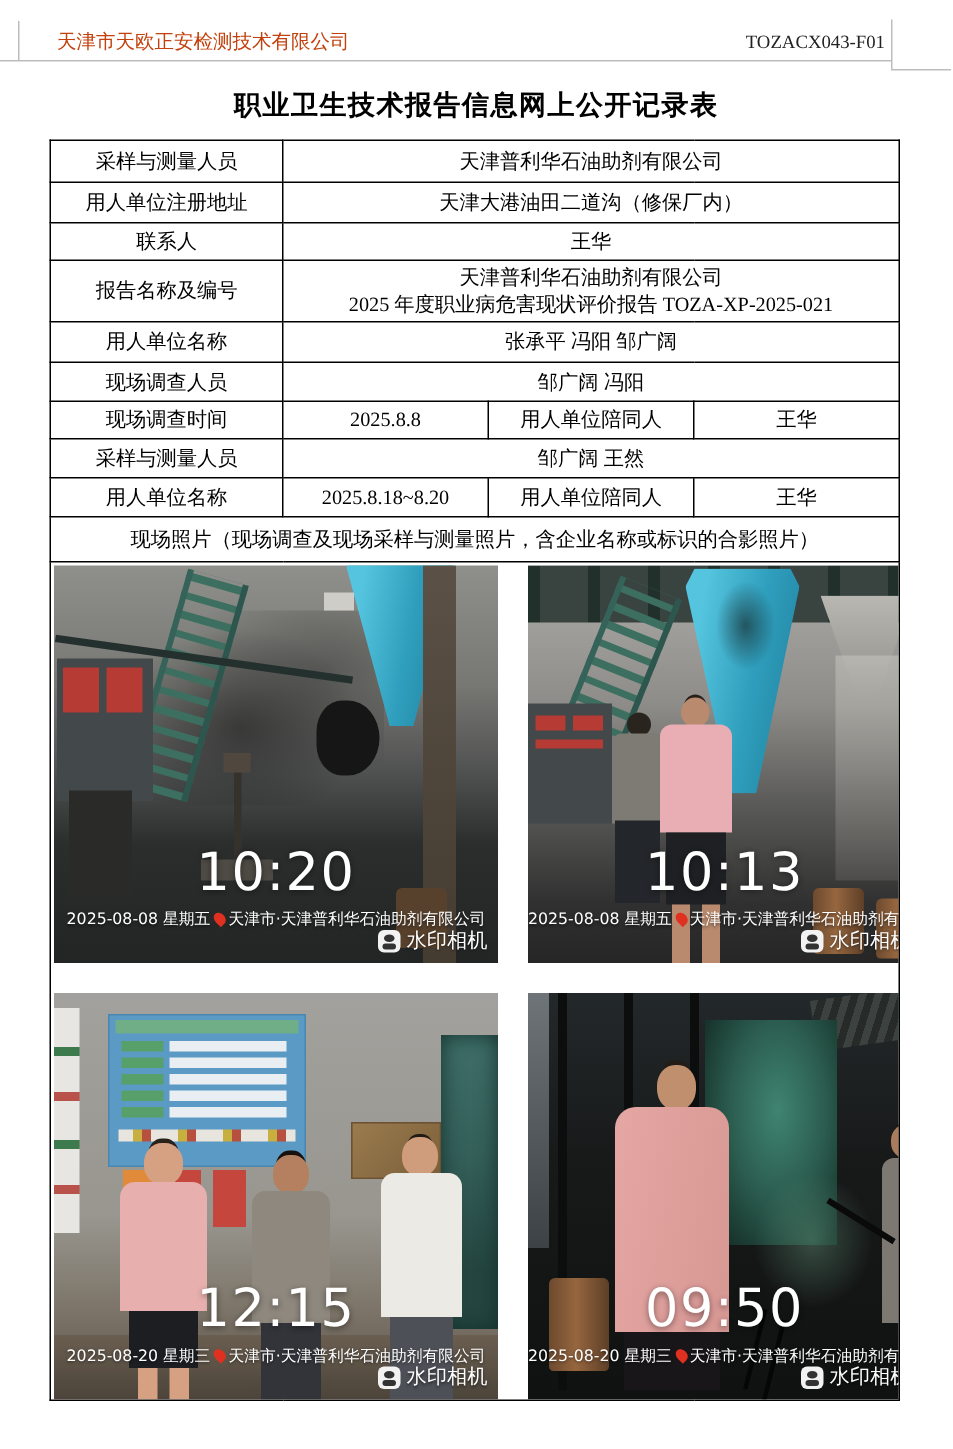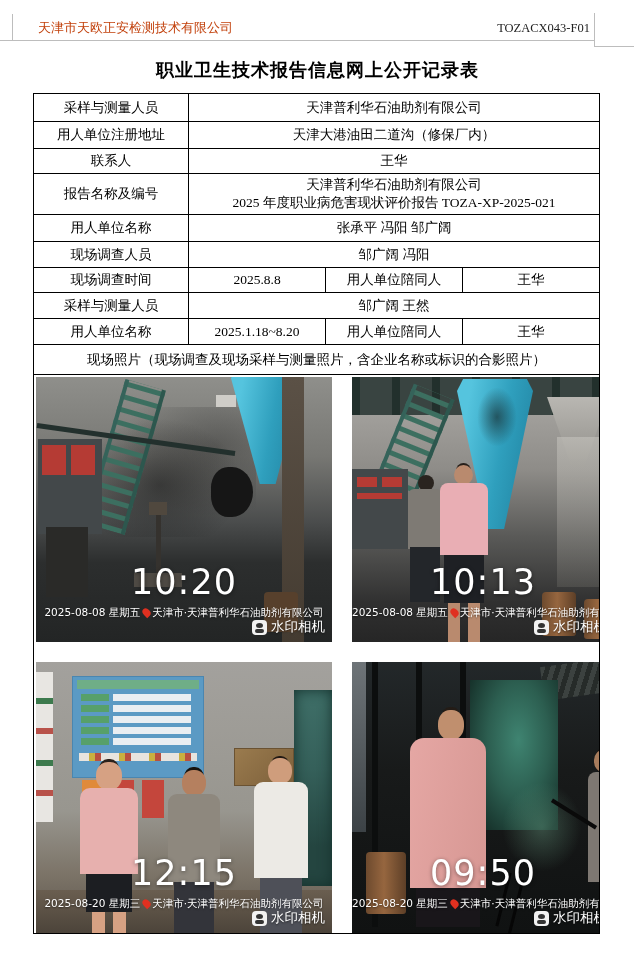--- a/index.html
+++ b/index.html
@@ -109,21 +109,21 @@
     <td class="v2">2025.8.8</td>
     <td class="v3">用人单位陪同人</td>
     <td class="v4">王华</td>
   </tr>
   <tr style="height:26px;">
     <td class="lbl">采样与测量人员</td>
     <td colspan="3">邹广阔 王然</td>
   </tr>
   <tr style="height:26px;">
     <td class="lbl">用人单位名称</td>
-    <td class="v2">2025.1.18~8.20</td>
+    <td class="v2">2025.8.18~8.20</td>
     <td class="v3">用人单位陪同人</td>
     <td class="v4">王华</td>
   </tr>
   <tr style="height:30px;">
     <td class="caption-cell" colspan="4">现场照片（现场调查及现场采样与测量照片，含企业名称或标识的合影照片）</td>
   </tr>
   <tr>
     <td class="photo-cell" colspan="4">
       <div class="photo-grid">
 

